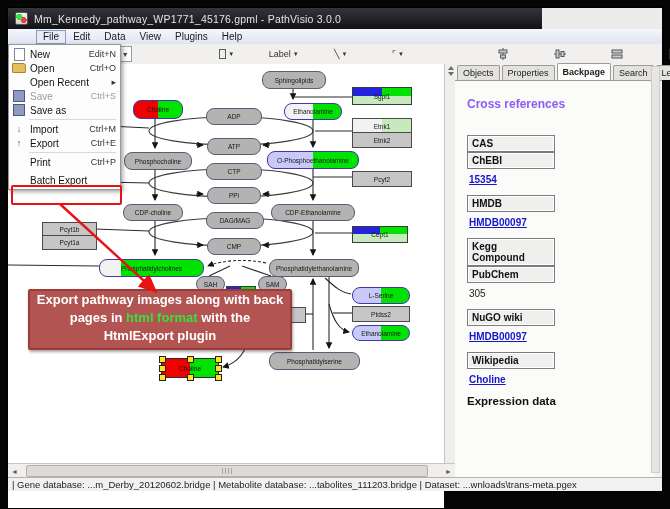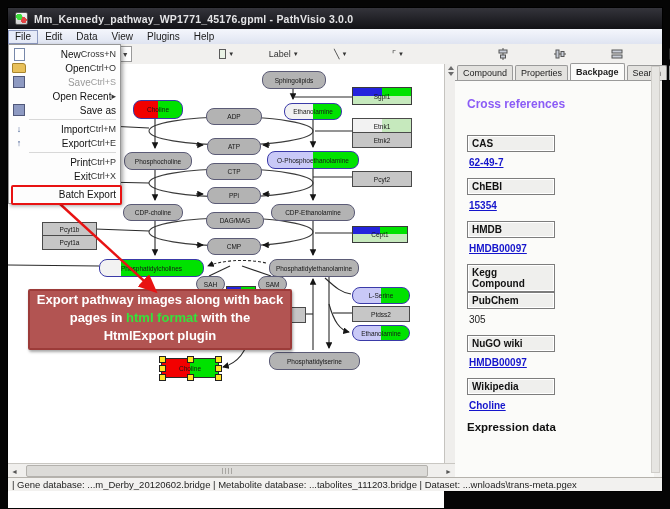--- a/index.html
+++ b/index.html
@@ -1,33 +1,33 @@
 <!DOCTYPE html>
 <html><head>
 <meta charset="utf-8">
 <style>
   html,body{margin:0;padding:0;}
   body{width:670px;height:509px;background:#050505;position:relative;overflow:hidden;
        font-family:"Liberation Sans","DejaVu Sans",sans-serif;-webkit-font-smoothing:antialiased;}
   .window{position:absolute;left:8px;top:8px;width:654px;height:483px;background:#ececea;
           box-shadow:0 0 0 1px #000;}
   
-  .titlebar{position:absolute;left:0;top:0;width:654px;height:21px;
-            background:linear-gradient(#34343b,#121216);display:flex;align-items:center;border-bottom:1px solid #000;font-weight:bold;}
+  .titlebar{position:absolute;left:0;top:0;width:534px;height:21px;
+            background:linear-gradient(#34343b,#121216);display:flex;align-items:center;border-bottom:1px solid #000;}
   .app-icon{width:11px;height:11px;margin:0 6px 0 7px;border-radius:2px;
             background:radial-gradient(circle at 30% 35%,#3ddc3d 0 30%,transparent 31%),
                        radial-gradient(circle at 70% 65%,#e04444 0 28%,transparent 29%),
                        linear-gradient(#f5f5f5,#cfcfcf);border:1px solid #555;}
   .title-text{color:#e4e4e6;font-size:10.5px;letter-spacing:.2px;}
   
   .menubar{position:absolute;left:0;top:21px;width:654px;height:15px;
            background:linear-gradient(#f4f6fc,#dfe4f1);border-bottom:1px solid #c3c7d3;
            display:flex;align-items:center;font-size:10px;color:#1a1a1a;}
   .menu-item{padding:1px 7px;height:12px;line-height:12px;}
-  .menu-item.open{background:#e6ebf8;border:1px solid #8d9ac0;padding:0 6px;}
+  .menu-item.open{background:#e6ebf8;border:1px solid #8d9ac0;padding:0 6px;margin-left:28px;}
   
   .toolbar{position:absolute;left:0;top:36px;width:654px;height:20px;background:#f1f0ee;
            border-bottom:1px solid #c9c7c2;display:flex;align-items:center;font-size:9.5px;color:#222;gap:36px;}
   .tb-label{margin:0 4px 0 14px;}
   .combo{background:#fff;border:1px solid #9a9a9a;height:14px;display:flex;align-items:center;
          font-size:9.5px;padding-left:4px;position:relative;}
   .combo .arr{margin-left:auto;width:12px;height:12px;border-left:1px solid #c9c9c9;
               display:flex;align-items:center;justify-content:center;font-size:7px;color:#444;}
   .zoom-combo{width:80px;}
   .vis-combo{width:76px;background:#fbfbfa;margin-left:10px;}
@@ -81,21 +81,21 @@
   .xref-value a{color:#1515cc;}
   .xref-value.plain{color:#222;font-weight:normal;}
   .footer-heading{color:#111;font-weight:bold;font-size:11.5px;margin-top:8px;}
   .panel-scroll{position:absolute;right:2px;top:2px;width:7px;height:405px;background:#e6e5e2;
                 border:1px solid #cfcdc9;}
   
   .statusbar{position:absolute;left:0;top:469px;width:654px;height:14px;background:#f2f1ef;
              border-top:1px solid #b5b2ac;font-size:9.5px;color:#1d1d1d;line-height:14px;padding-left:4px;box-sizing:border-box;}
   
   .file-menu{position:absolute;left:0;top:36px;width:111px;background:#fdfdfd;border:1px solid #979797;
-             box-shadow:2px 2px 4px rgba(0,0,0,.35);z-index:9;padding:2px 0;text-align:right;}
+             box-shadow:2px 2px 4px rgba(0,0,0,.35);z-index:9;padding:2px 0;}
   .fm-item{display:flex;align-items:center;height:14px;font-size:10px;color:#111;padding:0 4px 0 2px;}
   .fm-item.disabled{color:#9a9a9a;}
   .fm-ico{width:16px;height:12px;display:flex;align-items:center;justify-content:center;margin-right:3px;flex:0 0 16px;}
   .fm-label{flex:1;}
   .fm-short{color:#333;font-size:9px;}
   .fm-item.disabled .fm-short{color:#9a9a9a;}
   .fm-sep{height:1px;background:#d8d8d8;margin:2px 4px 2px 20px;}
   .fm-gap{height:4px;}
   .ico-new{width:9px;height:11px;background:#fff;border:1px solid #7788aa;}
   .ico-folder{width:12px;height:8px;background:#e8c05a;border:1px solid #a8852d;border-radius:1px 3px 1px 1px;}
@@ -347,31 +347,30 @@
   <div class="hscroll">
     <span class="hs-arrow">◄</span>
     <div class="hs-thumb">
         <span class="hs-grip"></span>
       </div>
     <span class="hs-arrow" style="margin-left:auto">►</span>
   </div>
 
   <div class="panel">
     <div class="tabbar" id="tabbar">
-        <div class="tab">Compound</div>
+        <div class="tab">Objects</div>
         <div class="tab">Properties</div>
         <div class="tab active">Backpage</div>
         <div class="tab">Search</div>
         <div class="tab">Legend</div>
       </div>
     <div class="panel-content">
       <div class="xref-heading">Cross references</div>
       <div id="xref-sections">
           <div class="xref-box">CAS</div>
-          <div class="xref-value"><a href="#">62-49-7</a></div>
           <div class="xref-box">ChEBI</div>
           <div class="xref-value"><a href="#">15354</a></div>
           <div class="xref-box">HMDB</div>
           <div class="xref-value"><a href="#">HMDB00097</a></div>
           <div class="xref-box">Kegg Compound</div>
           <div class="xref-box">PubChem</div>
           <div class="xref-value plain">305</div>
           <div class="xref-box">NuGO wiki</div>
           <div class="xref-value"><a href="#">HMDB00097</a></div>
           <div class="xref-box">Wikipedia</div>
@@ -383,41 +382,41 @@
   </div>
 
   <div class="statusbar">| Gene database: ...m_Derby_20120602.bridge | Metabolite database: ...tabolites_111203.bridge | Dataset: ...wnloads\trans-meta.pgex</div>
 
   <div class="file-menu" id="file-menu">
       <div class="fm-item">
         <span class="fm-ico">
           <span class="ico-new"></span>
         </span>
         <span class="fm-label">New</span>
-        <span class="fm-short">Cross+N</span>
+        <span class="fm-short">Edit+N</span>
       </div>
       <div class="fm-item">
         <span class="fm-ico">
           <span class="ico-folder"></span>
         </span>
         <span class="fm-label">Open</span>
         <span class="fm-short">Ctrl+O</span>
-      </div>
-      <div class="fm-item disabled">
-        <span class="fm-ico">
-          <span class="ico-save"></span>
-        </span>
-        <span class="fm-label">Save</span>
-        <span class="fm-short">Ctrl+S</span>
       </div>
       <div class="fm-item">
         <span class="fm-ico"></span>
         <span class="fm-label">Open Recent</span>
         <span class="fm-short">▸</span>
       </div>
+      <div class="fm-item disabled">
+        <span class="fm-ico">
+          <span class="ico-save"></span>
+        </span>
+        <span class="fm-label">Save</span>
+        <span class="fm-short">Ctrl+S</span>
+      </div>
       <div class="fm-item">
         <span class="fm-ico">
           <span class="ico-save"></span>
         </span>
         <span class="fm-label">Save as</span>
         <span class="fm-short"></span>
       </div>
       <div class="fm-sep"></div>
       <div class="fm-item">
         <span class="fm-ico">
@@ -431,25 +430,20 @@
           <span class="ico-port">↑</span>
         </span>
         <span class="fm-label">Export</span>
         <span class="fm-short">Ctrl+E</span>
       </div>
       <div class="fm-sep"></div>
       <div class="fm-item">
         <span class="fm-ico"></span>
         <span class="fm-label">Print</span>
         <span class="fm-short">Ctrl+P</span>
-      </div>
-      <div class="fm-item">
-        <span class="fm-ico"></span>
-        <span class="fm-label">Exit</span>
-        <span class="fm-short">Ctrl+X</span>
       </div>
       <div class="fm-gap"></div>
       <div class="fm-item">
         <span class="fm-ico"></span>
         <span class="fm-label">Batch Export</span>
         <span class="fm-short"></span>
       </div>
       <div class="batch-highlight" style="top: 140px;"></div>
     </div>
 

